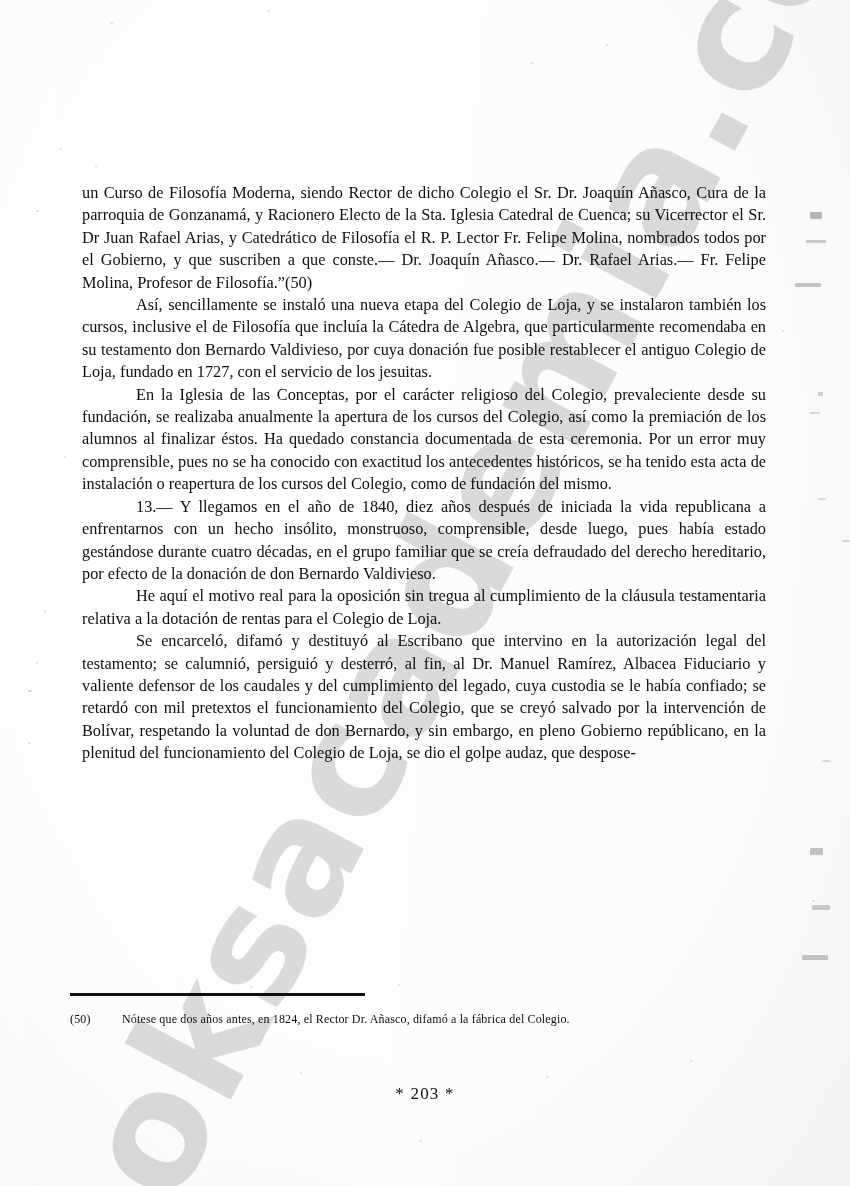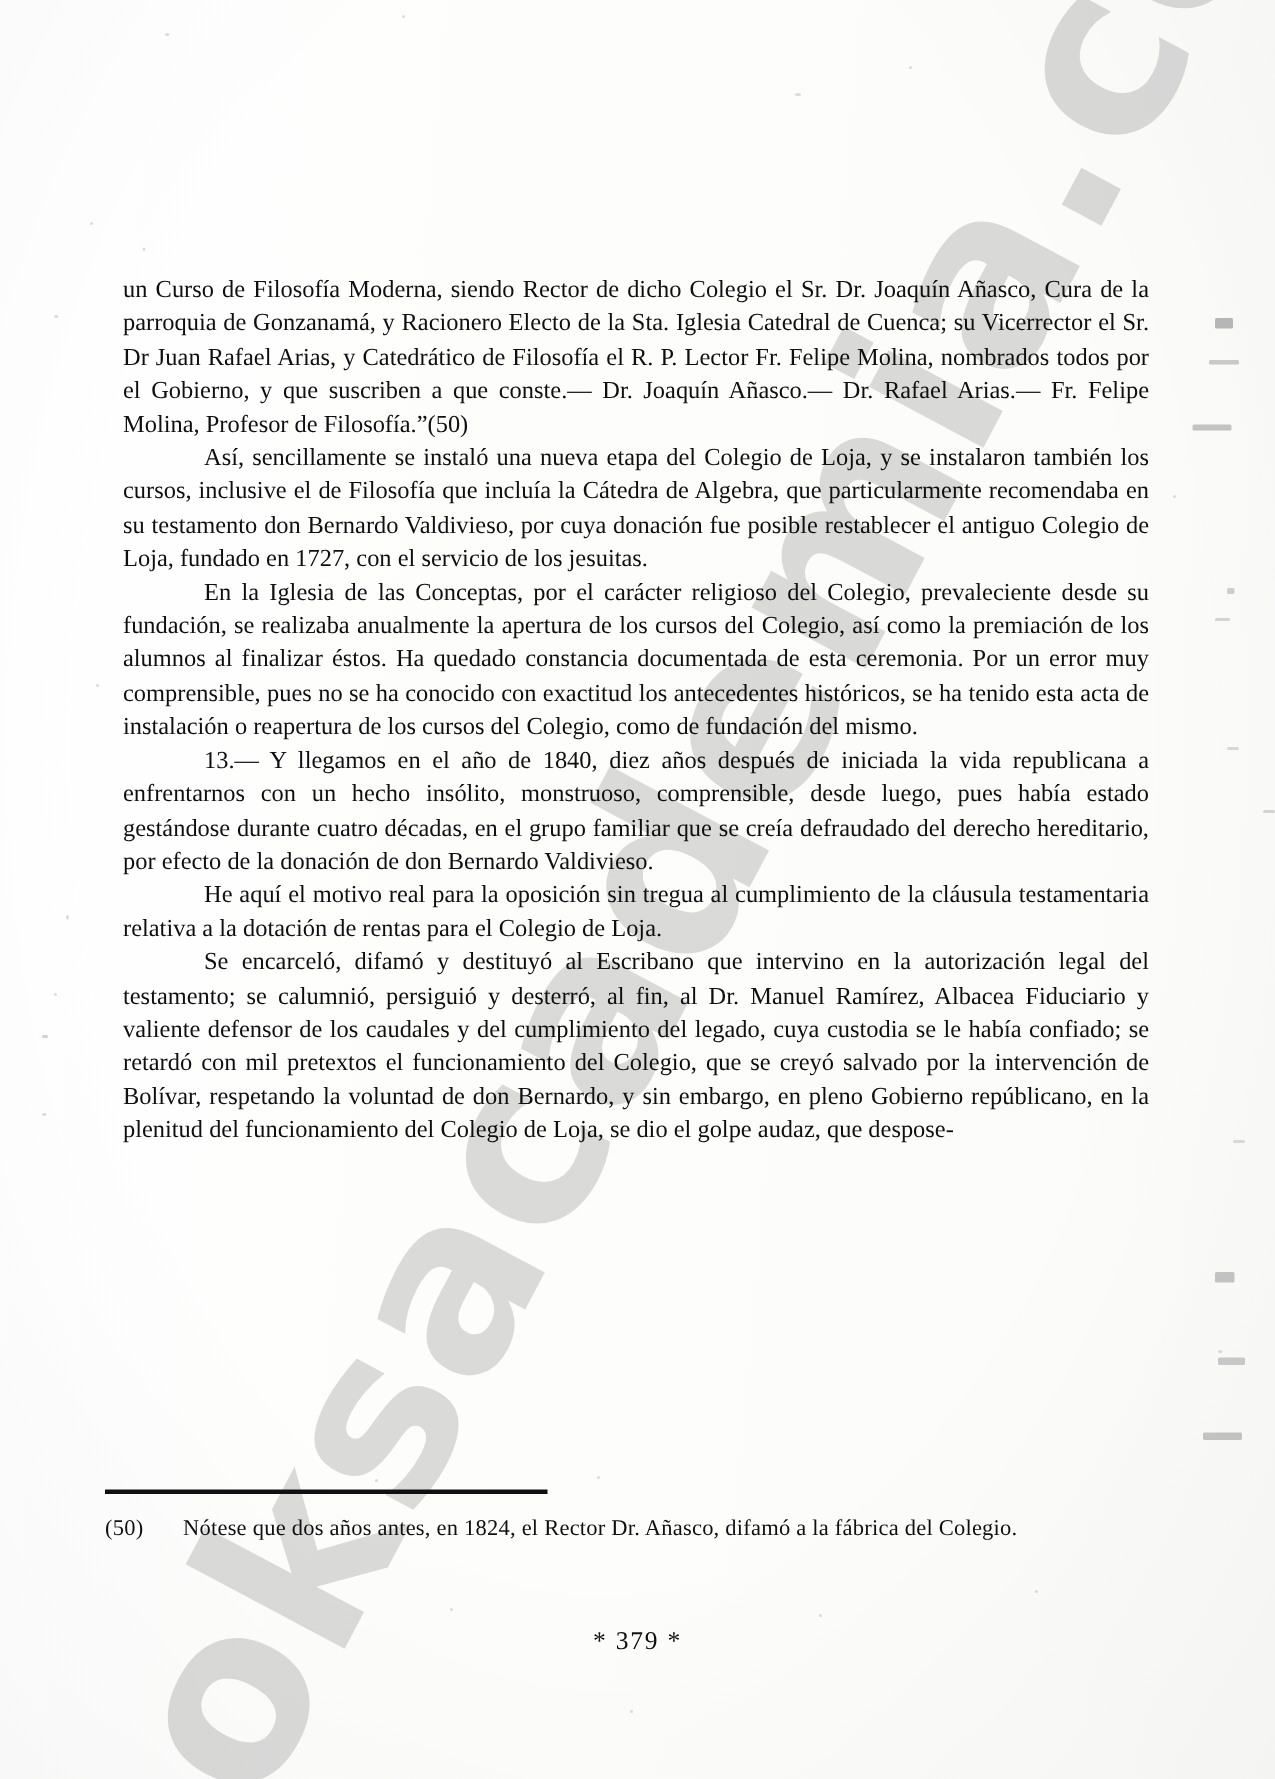--- a/index.html
+++ b/index.html
@@ -116,21 +116,21 @@
     width: 295px;
     height: 3px;
     background: #111010;
   }
 
   .footnote {
     position: absolute;
     left: 70px;
     top: 1008px;
     width: 700px;
-    font-size: 15px;
+    font-size: 12px;
     line-height: 23px;
     letter-spacing: .15px;
   }
   .footnote .fn-row {
     display: flex;
     align-items: flex-start;
   }
   .footnote .fn-marker {
     flex: 0 0 auto;
     width: 52px;
@@ -215,15 +215,15 @@
 
   <div class="footnote-rule"></div>
 
   <div class="footnote">
     <div class="fn-row">
       <span class="fn-marker">(50)</span>
       <span class="fn-body">Nótese que dos años antes, en 1824, el Rector Dr. Añasco, difamó a la fábrica del Colegio.</span>
     </div>
   </div>
 
-  <div class="folio">* 379 *</div>
+  <div class="folio">* 203 *</div>
 
 </div>
 
 </body></html>

